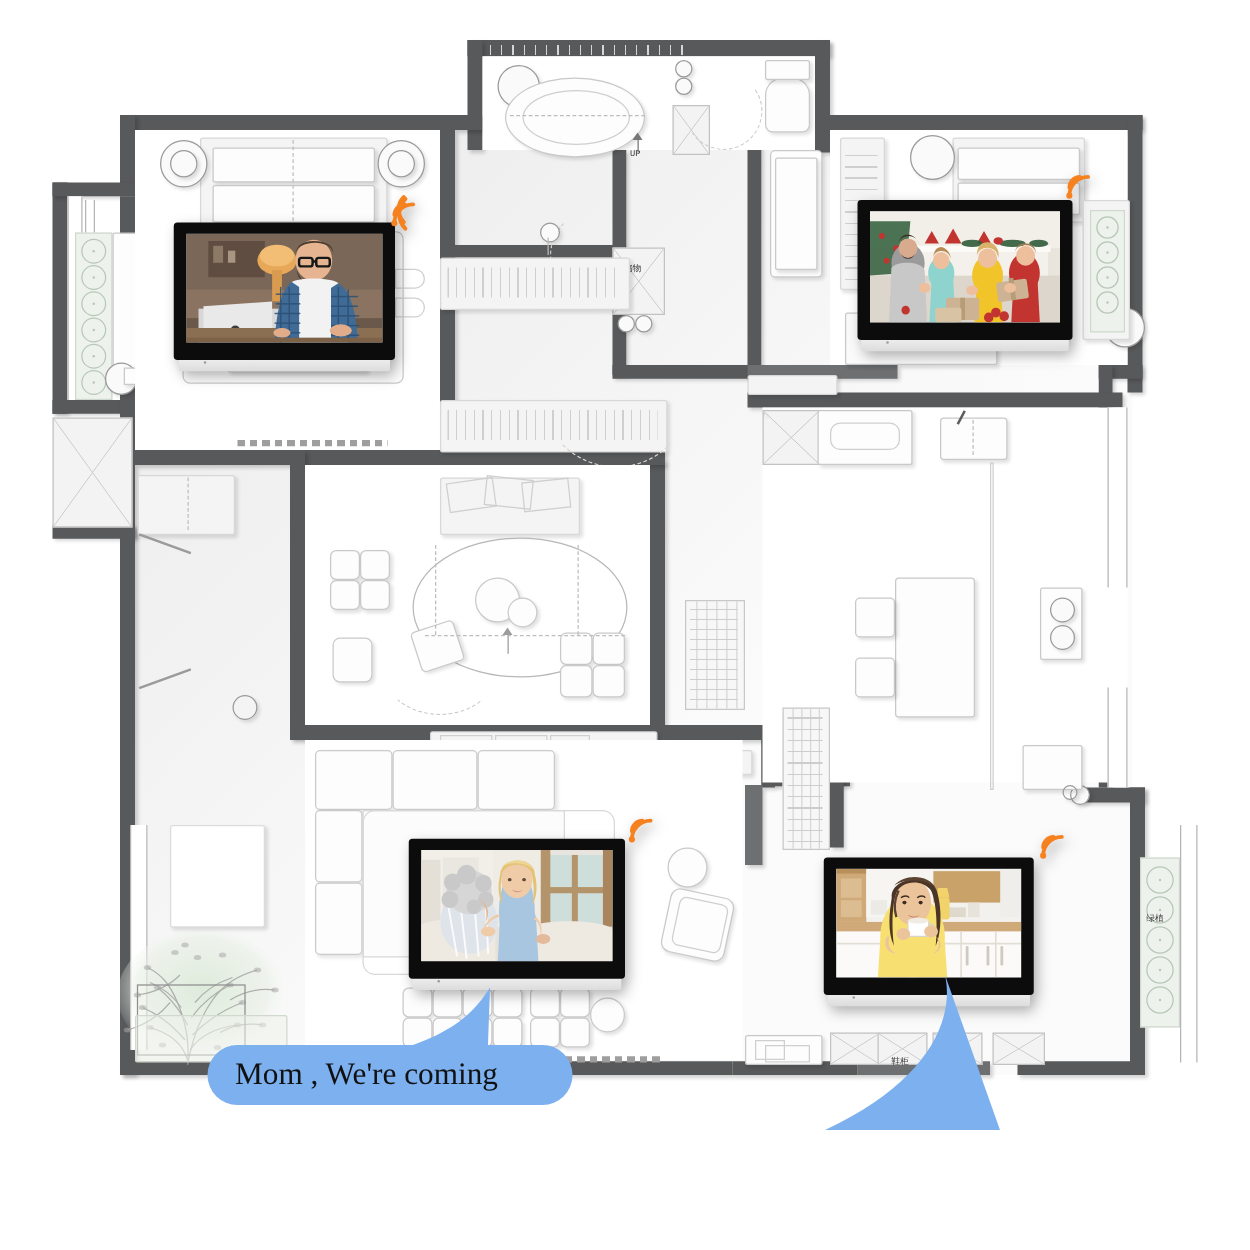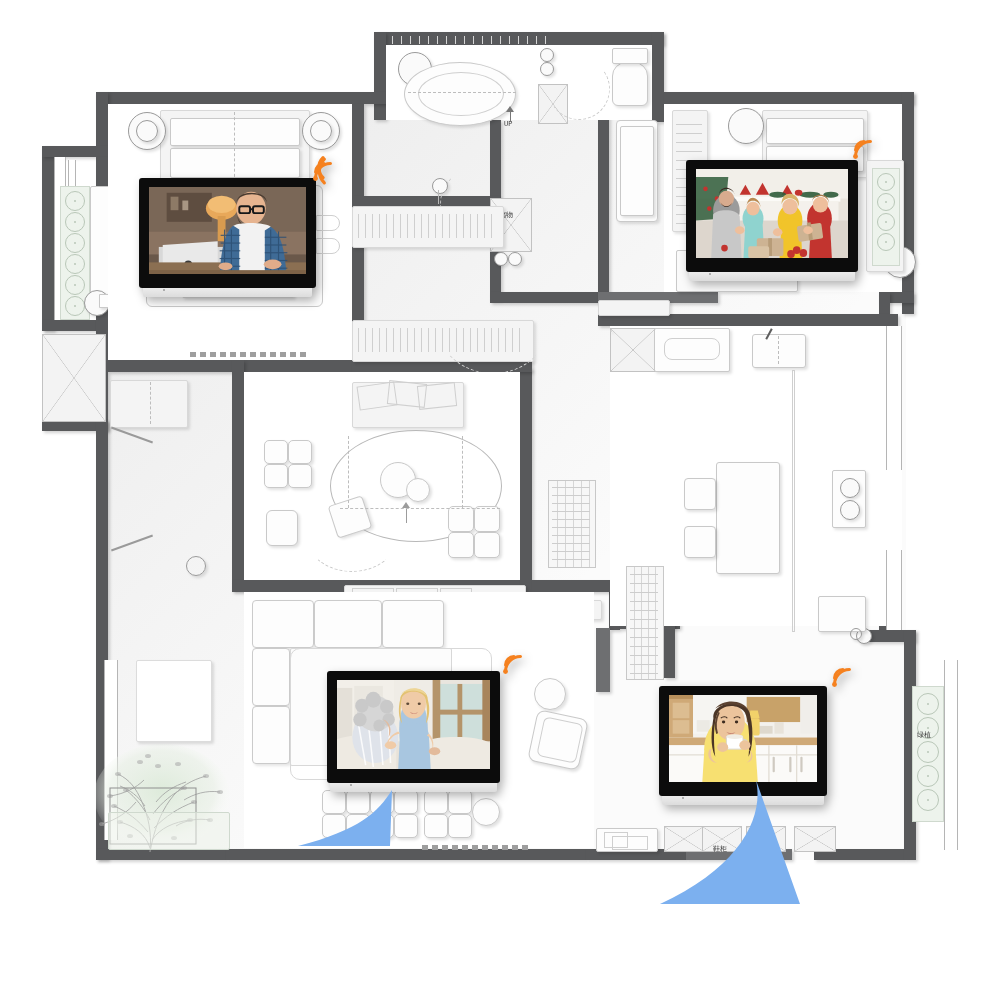--- a/index.html
+++ b/index.html
@@ -635,18 +635,21 @@
           <path d="M8 17 A9 9 0 0 1 17 8"></path>
         </g>
         <circle cx="8" cy="24" r="2.6" fill="#f5811f"></circle>
       </svg>
     </div>
   </div>
 
   <svg style="position:absolute;left:240px;top:790px;width:170px;height:60px;overflow:visible;">
     <path d="M152 0 C138 22 120 40 58 56 L150 56 Z" fill="#7cb0ef"></path>
   </svg>
+  <div class="bubble" style="left:166px;top:836px;width:292px;height:48px;padding:0 22px;font-size:25px;">
+    <span>Mom , We're  coming</span>
+  </div>
 
   <svg style="position:absolute;left:690px;top:780px;width:180px;height:130px;overflow:visible;">
     <path d="M66 0 C74 36 52 86 -30 124 L110 124 Z" fill="#7cb0ef"></path>
   </svg>
 
 </div>
 
 </body></html>

